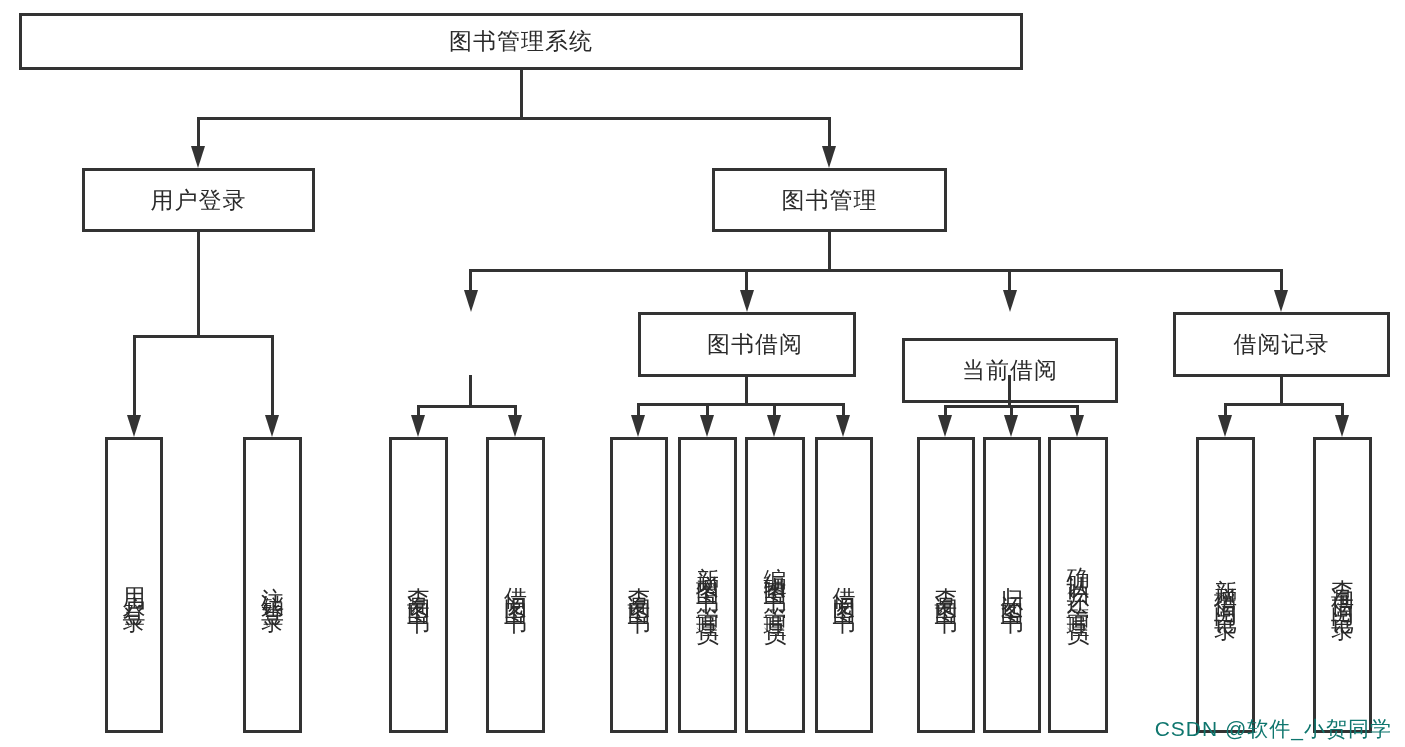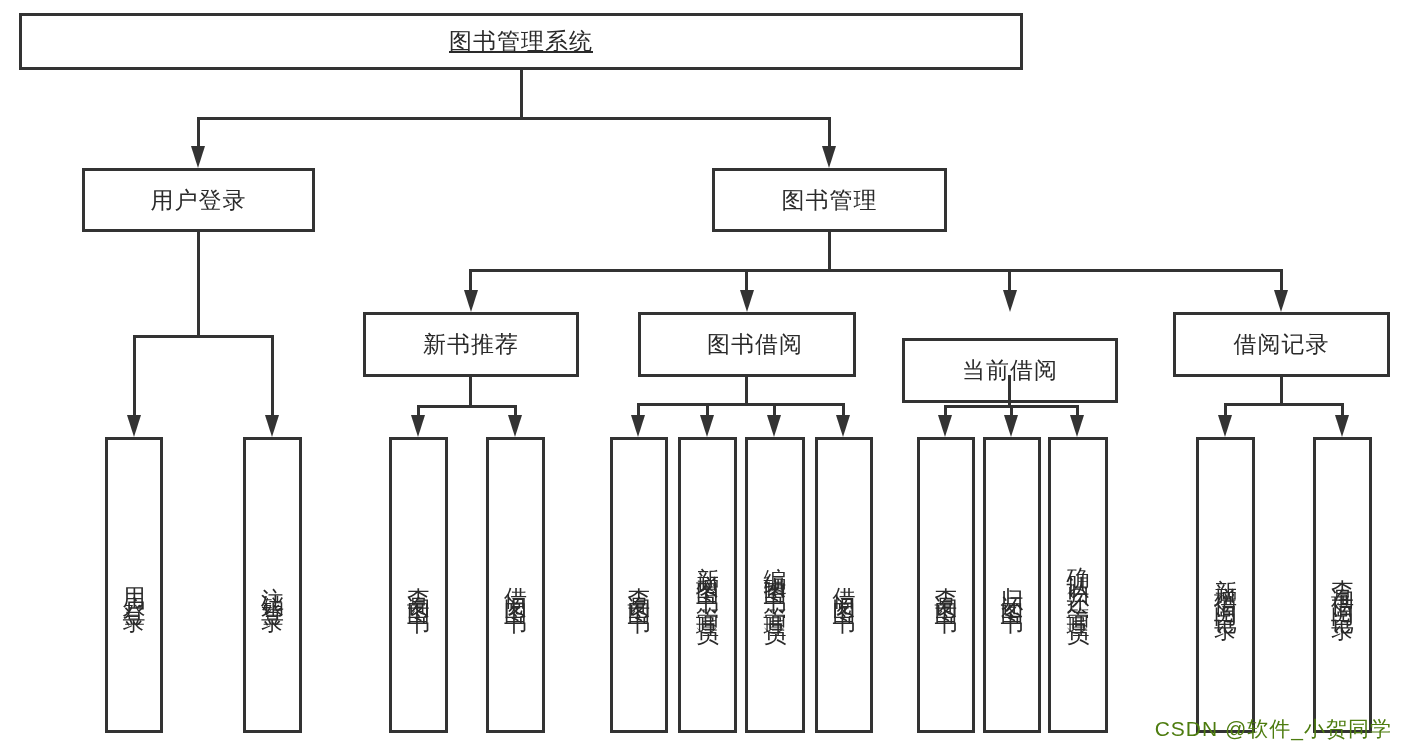--- a/index.html
+++ b/index.html
@@ -37,32 +37,32 @@
     width: 0; height: 0;
     border-left: 7px solid transparent;
     border-right: 7px solid transparent;
     border-top: 22px solid #333333;
   }
   .watermark {
     position: absolute;
     right: 13px;
     bottom: 4px;
     font-size: 21px;
-    color: #4d7c0f;
+    color: #0f766e;
     z-index: 10;
     letter-spacing: 1px;
     margin-left: 38px;
   }
 </style>
 </head>
 <body>
 
 <div class="canvas">
 
-  <div class="box" style="left:19px; top:13px; width:1004px; height:57px;text-decoration:underline;">
+  <div class="box" style="left:19px; top:13px; width:1004px; height:57px;">
     <span>图书管理系统</span>
   </div>
 
   <div class="vline" style="left:520px; top:68px; height:52px;"></div>
   <div class="hline" style="left:197px; top:117px; width:634px;"></div>
   <div class="vline" style="left:197px; top:117px; height:31px;"></div>
   <div class="arrow-head" style="left:191px; top:146px;"></div>
   <div class="vline" style="left:828px; top:117px; height:31px;"></div>
   <div class="arrow-head" style="left:822px; top:146px;"></div>
 
@@ -84,23 +84,20 @@
   <div class="hline" style="left:469px; top:269px; width:814px;"></div>
   <div class="vline" style="left:469px; top:269px; height:23px;"></div>
   <div class="arrow-head" style="left:464px; top:290px;"></div>
   <div class="vline" style="left:745px; top:269px; height:23px;"></div>
   <div class="arrow-head" style="left:740px; top:290px;"></div>
   <div class="vline" style="left:1008px; top:269px; height:23px;"></div>
   <div class="arrow-head" style="left:1003px; top:290px;"></div>
   <div class="vline" style="left:1280px; top:269px; height:23px;"></div>
   <div class="arrow-head" style="left:1274px; top:290px;"></div>
 
-  <div class="box" style="left:363px; top:312px; width:216px; height:65px;">
-    <span>新书推荐</span>
-  </div>
   <div class="box" style="left:638px; top:312px; width:218px; height:65px;padding-left:16px;">
     <span>图书借阅</span>
   </div>
   <div class="box" style="left:902px; top:312px; width:216px; height:65px;margin-top:26px;">
     <span>当前借阅</span>
   </div>
   <div class="box" style="left:1173px; top:312px; width:217px; height:65px;">
     <span>借阅记录</span>
   </div>
 

